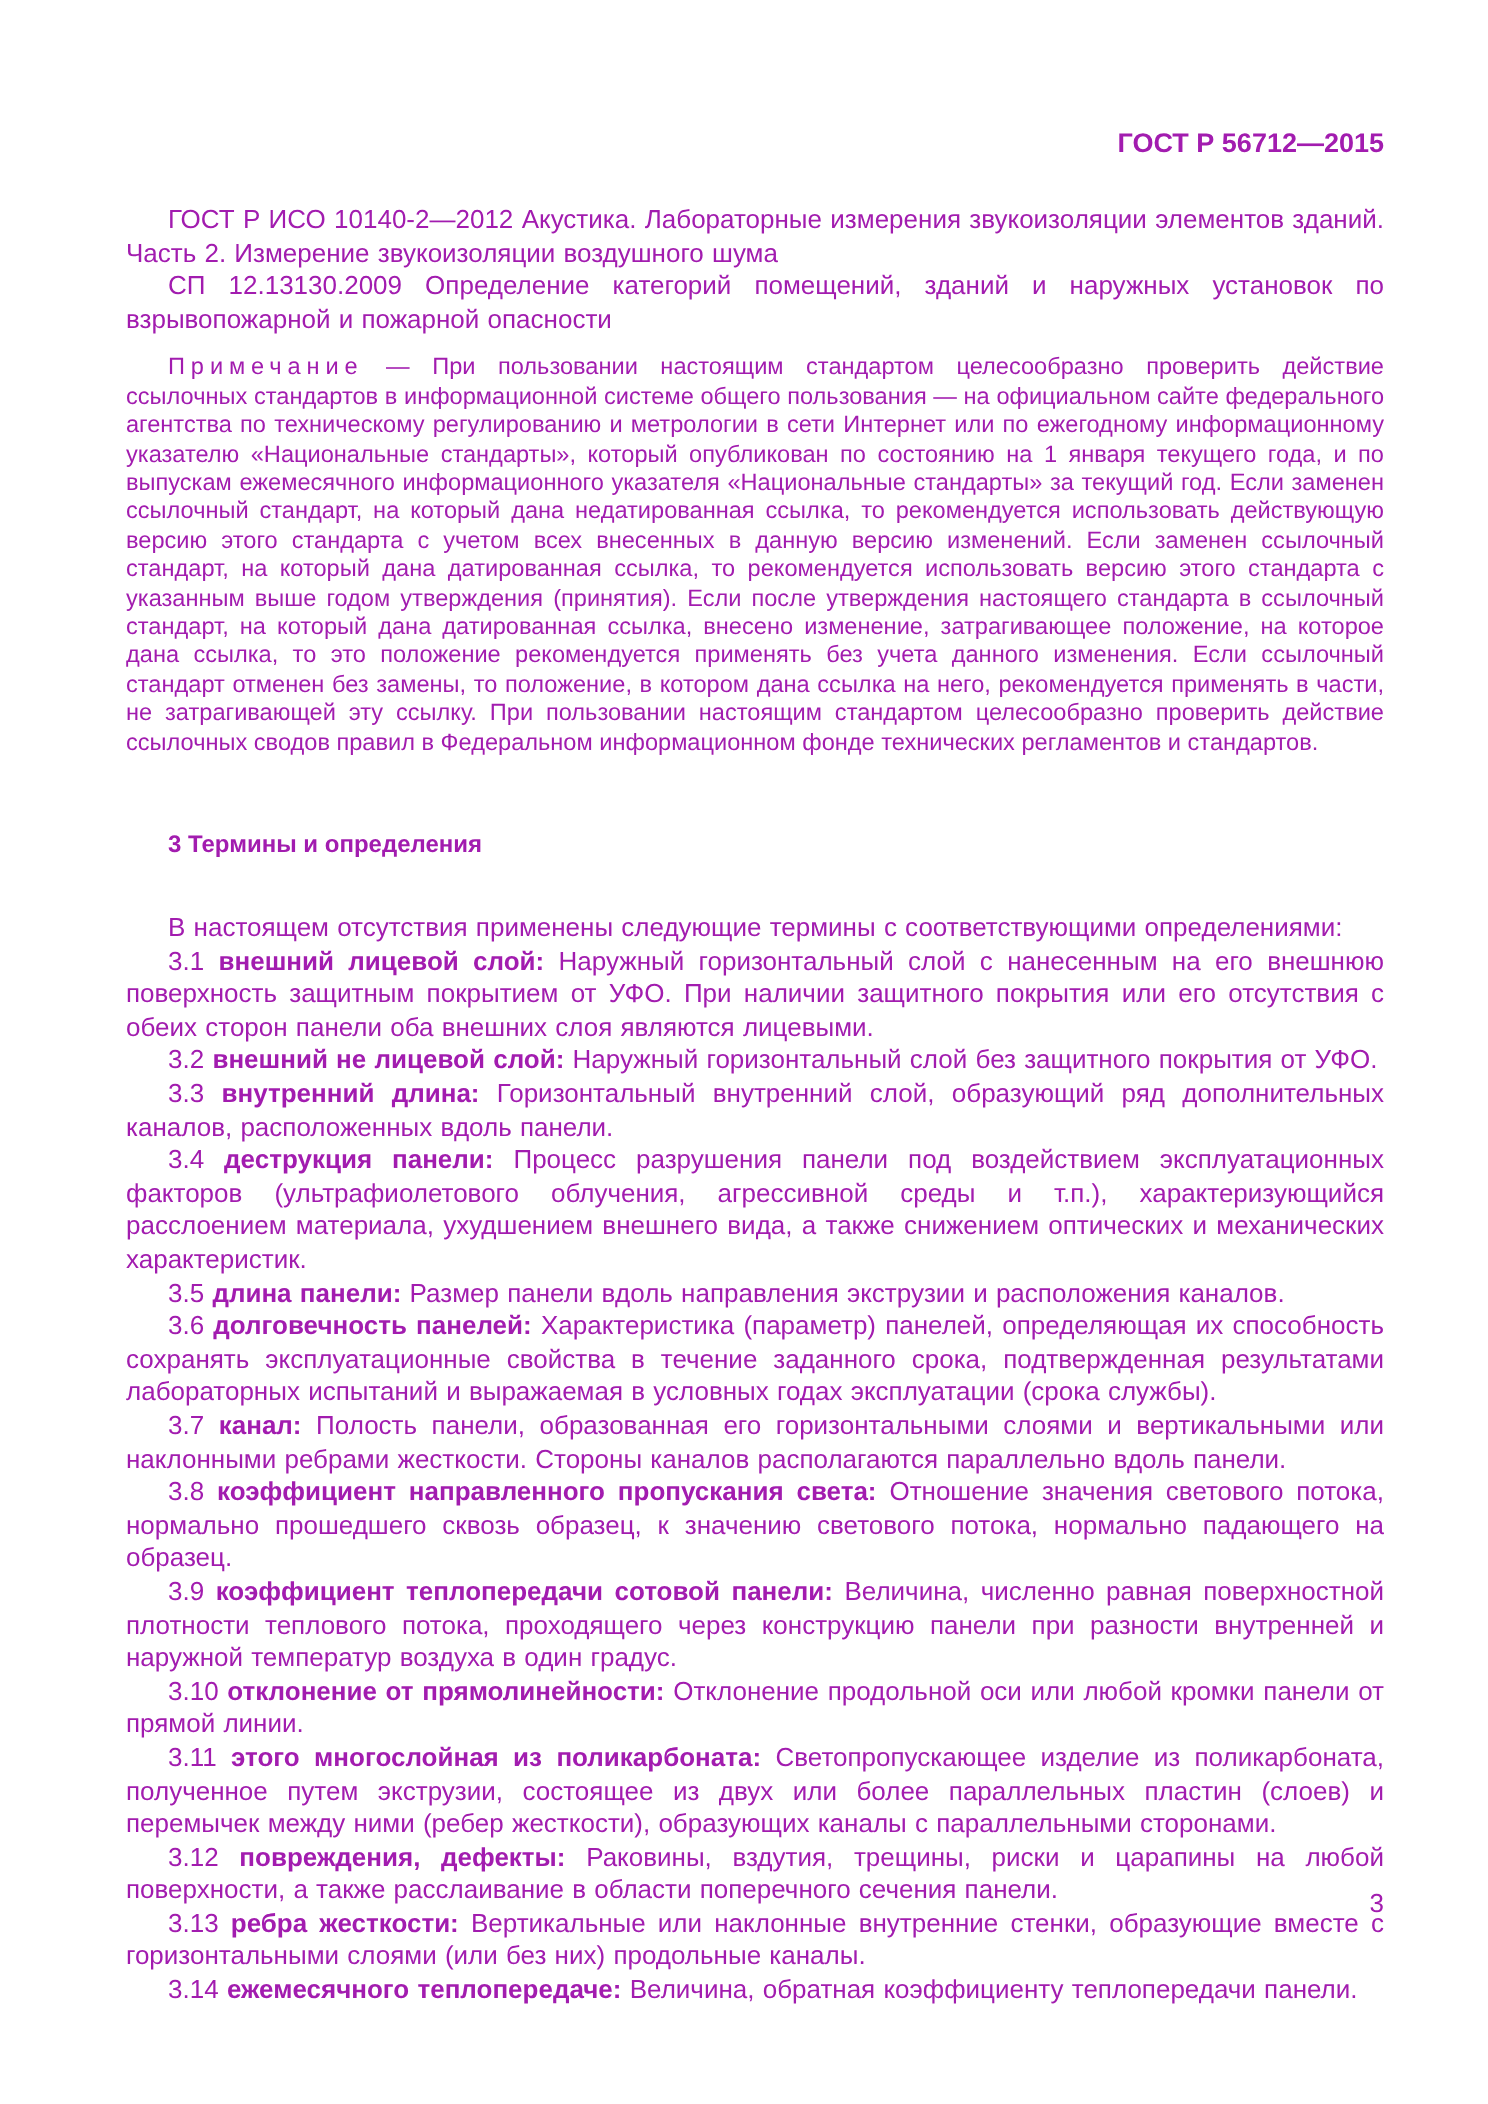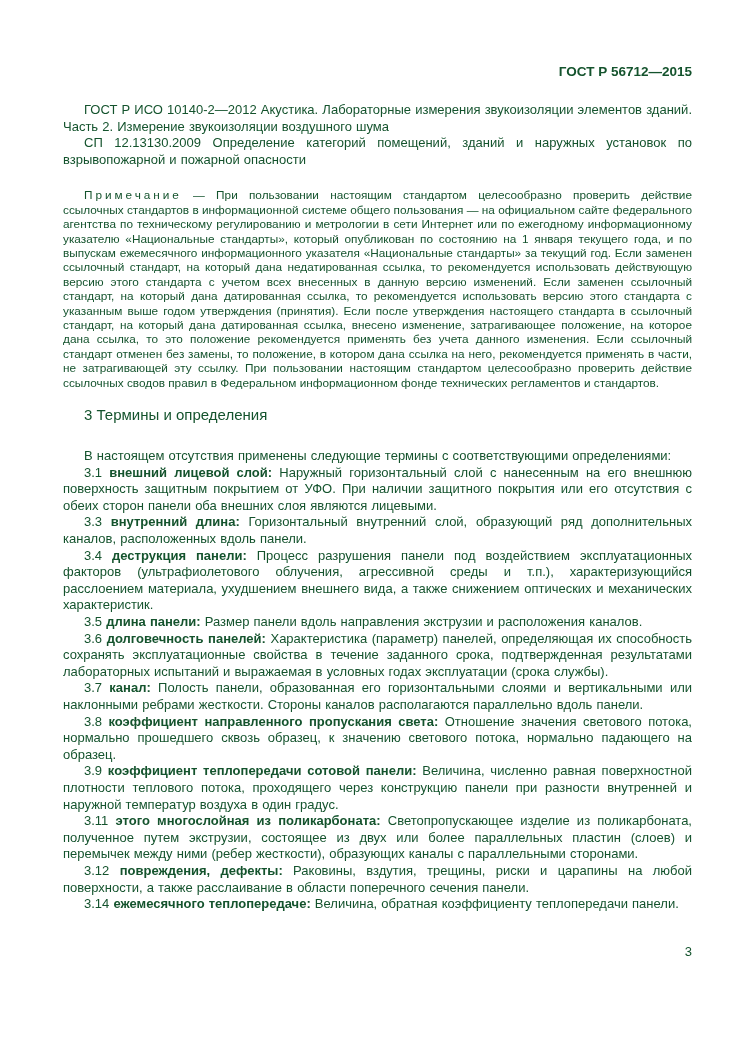--- a/index.html
+++ b/index.html
@@ -5,21 +5,21 @@
   html, body {
     margin: 0;
     padding: 0;
     background: #ffffff;
   }
   .page {
     position: relative;
     width: 744px;
     height: 1052px;
     background: #ffffff;
-    color: #14532d;
+    color: #a21caf;
     font-family: "Liberation Sans", "DejaVu Sans", sans-serif;
     overflow: hidden;
   }
   .content {
     position: absolute;
     left: 63px;
     top: 64px;
     width: 629px;
   }
   .running-header {
@@ -31,37 +31,37 @@
   }
   .body-p {
     font-size: 13px;
     line-height: 16.6px;
     text-align: justify;
     text-indent: 21px;
     margin: 0;
     word-spacing: 0.5px;
   }
   .note-block {
-    margin-top: 20px;
+    margin-top: 8px;
     font-size: 11.8px;
     line-height: 14.4px;
     text-align: justify;
   }
   .note-block p {
     margin: 0;
     text-indent: 21px;
   }
   .note-label {
     letter-spacing: 0.25em;
   }
   .section-heading {
-    font-size: 15px;
-    font-weight: normal;
+    font-size: 12px;
+    font-weight: bold;
     line-height: 19px;
-    margin: 15px 0 24px 0;
+    margin: 35px 0 24px 0;
     text-indent: 21px;
   }
   .page-number {
     position: absolute;
     top: 944px;
     right: 52px;
     font-size: 13px;
   }
   .t-name { font-weight: bold; }
 </style>
@@ -82,40 +82,43 @@
       <p><span class="note-label">Примечание</span> <span>— При пользовании настоящим стандартом целесообразно проверить действие ссылочных стандартов в информационной системе общего пользования — на официальном сайте федерального агентства по техническому регулированию и метрологии в сети Интернет или по ежегодному информационному указателю «Национальные стандарты», который опубликован по состоянию на 1 января текущего года, и по выпускам ежемесячного информационного указателя «Национальные стандарты» за текущий год. Если заменен ссылочный стандарт, на который дана недатированная ссылка, то рекомендуется использовать действующую версию этого стандарта с учетом всех внесенных в данную версию изменений. Если заменен ссылочный стандарт, на который дана датированная ссылка, то рекомендуется использовать версию этого стандарта с указанным выше годом утверждения (принятия). Если после утверждения настоящего стандарта в ссылочный стандарт, на который дана датированная ссылка, внесено изменение, затрагивающее положение, на которое дана ссылка, то это положение рекомендуется применять без учета данного изменения. Если ссылочный стандарт отменен без замены, то положение, в котором дана ссылка на него, рекомендуется применять в части, не затрагивающей эту ссылку. При пользовании настоящим стандартом целесообразно проверить действие ссылочных сводов правил в Федеральном информационном фонде технических регламентов и стандартов.</span></p>
     </div>
 
     <h2 class="section-heading">3 Термины и определения</h2>
 
     <p class="body-p">В настоящем отсутствия применены следующие термины с соответствующими определениями:</p>
 
     <div>
   <p class="body-p"><span class="t-num">3.1</span> <span class="t-name">внешний лицевой слой:</span> <span class="t-def">Наружный горизонтальный слой с нанесенным на его внешнюю поверхность защитным покрытием от УФО. При наличии защитного покрытия или его отсутствия с обеих сторон панели оба внешних слоя являются лицевыми.</span></p>
 
+  <p class="body-p"><span class="t-num">3.2</span> <span class="t-name">внешний не лицевой слой:</span> <span class="t-def">Наружный горизонтальный слой без защитного покрытия от УФО.</span></p>
 
   <p class="body-p"><span class="t-num">3.3</span> <span class="t-name">внутренний длина:</span> <span class="t-def">Горизонтальный внутренний слой, образующий ряд дополнительных каналов, расположенных вдоль панели.</span></p>
 
   <p class="body-p"><span class="t-num">3.4</span> <span class="t-name">деструкция панели:</span> <span class="t-def">Процесс разрушения панели под воздействием эксплуатационных факторов (ультрафиолетового облучения, агрессивной среды и т.п.), характеризующийся расслоением материала, ухудшением внешнего вида, а также снижением оптических и механических характеристик.</span></p>
 
   <p class="body-p"><span class="t-num">3.5</span> <span class="t-name">длина панели:</span> <span class="t-def">Размер панели вдоль направления экструзии и расположения каналов.</span></p>
 
   <p class="body-p"><span class="t-num">3.6</span> <span class="t-name">долговечность панелей:</span> <span class="t-def">Характеристика (параметр) панелей, определяющая их способность сохранять эксплуатационные свойства в течение заданного срока, подтвержденная результатами лабораторных испытаний и выражаемая в условных годах эксплуатации (срока службы).</span></p>
 
   <p class="body-p"><span class="t-num">3.7</span> <span class="t-name">канал:</span> <span class="t-def">Полость панели, образованная его горизонтальными слоями и вертикальными или наклонными ребрами жесткости. Стороны каналов располагаются параллельно вдоль панели.</span></p>
 
   <p class="body-p"><span class="t-num">3.8</span> <span class="t-name">коэффициент направленного пропускания света:</span> <span class="t-def">Отношение значения светового потока, нормально прошедшего сквозь образец, к значению светового потока, нормально падающего на образец.</span></p>
 
   <p class="body-p"><span class="t-num">3.9</span> <span class="t-name">коэффициент теплопередачи сотовой панели:</span> <span class="t-def">Величина, численно равная поверхностной плотности теплового потока, проходящего через конструкцию панели при разности внутренней и наружной температур воздуха в один градус.</span></p>
 
+  <p class="body-p"><span class="t-num">3.10</span> <span class="t-name">отклонение от прямолинейности:</span> <span class="t-def">Отклонение продольной оси или любой кромки панели от прямой линии.</span></p>
 
   <p class="body-p"><span class="t-num">3.11</span> <span class="t-name">этого многослойная из поликарбоната:</span> <span class="t-def">Светопропускающее изделие из поликарбоната, полученное путем экструзии, состоящее из двух или более параллельных пластин (слоев) и перемычек между ними (ребер жесткости), образующих каналы с параллельными сторонами.</span></p>
 
   <p class="body-p"><span class="t-num">3.12</span> <span class="t-name">повреждения, дефекты:</span> <span class="t-def">Раковины, вздутия, трещины, риски и царапины на любой поверхности, а также расслаивание в области поперечного сечения панели.</span></p>
 
+  <p class="body-p"><span class="t-num">3.13</span> <span class="t-name">ребра жесткости:</span> <span class="t-def">Вертикальные или наклонные внутренние стенки, образующие вместе с горизонтальными слоями (или без них) продольные каналы.</span></p>
 
   <p class="body-p"><span class="t-num">3.14</span> <span class="t-name">ежемесячного теплопередаче:</span> <span class="t-def">Величина, обратная коэффициенту теплопередачи панели.</span></p>
 
 </div>
 
   </div>
 
   <div class="page-number">3</div>
 </div>
 

